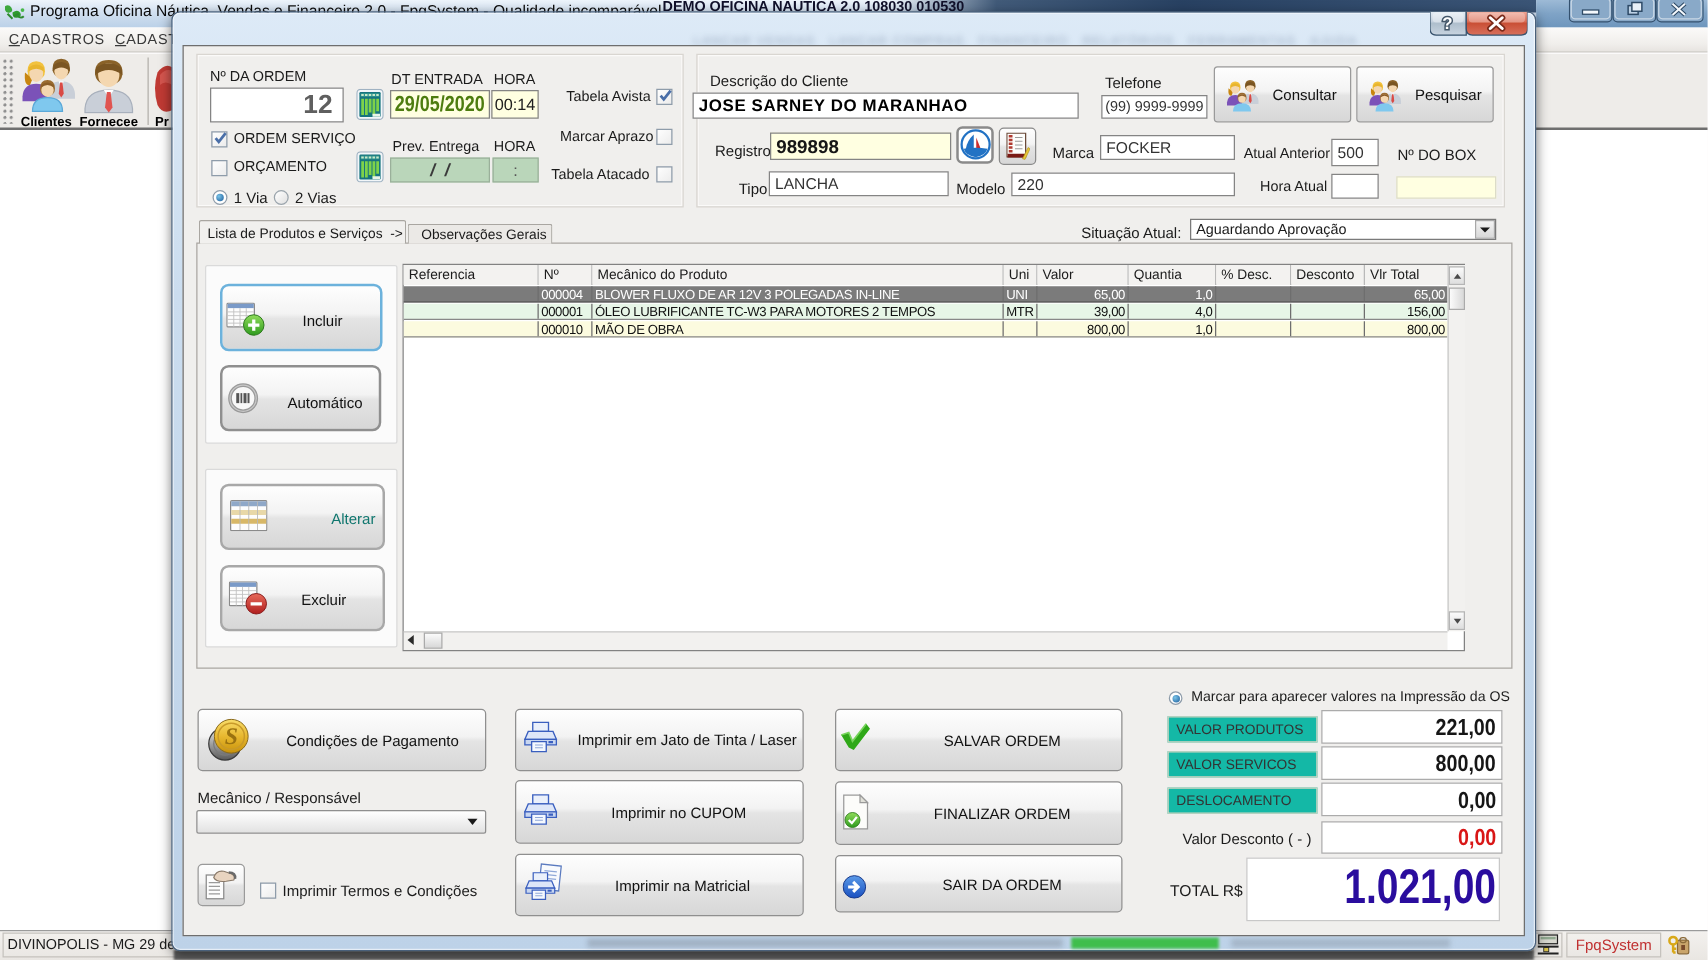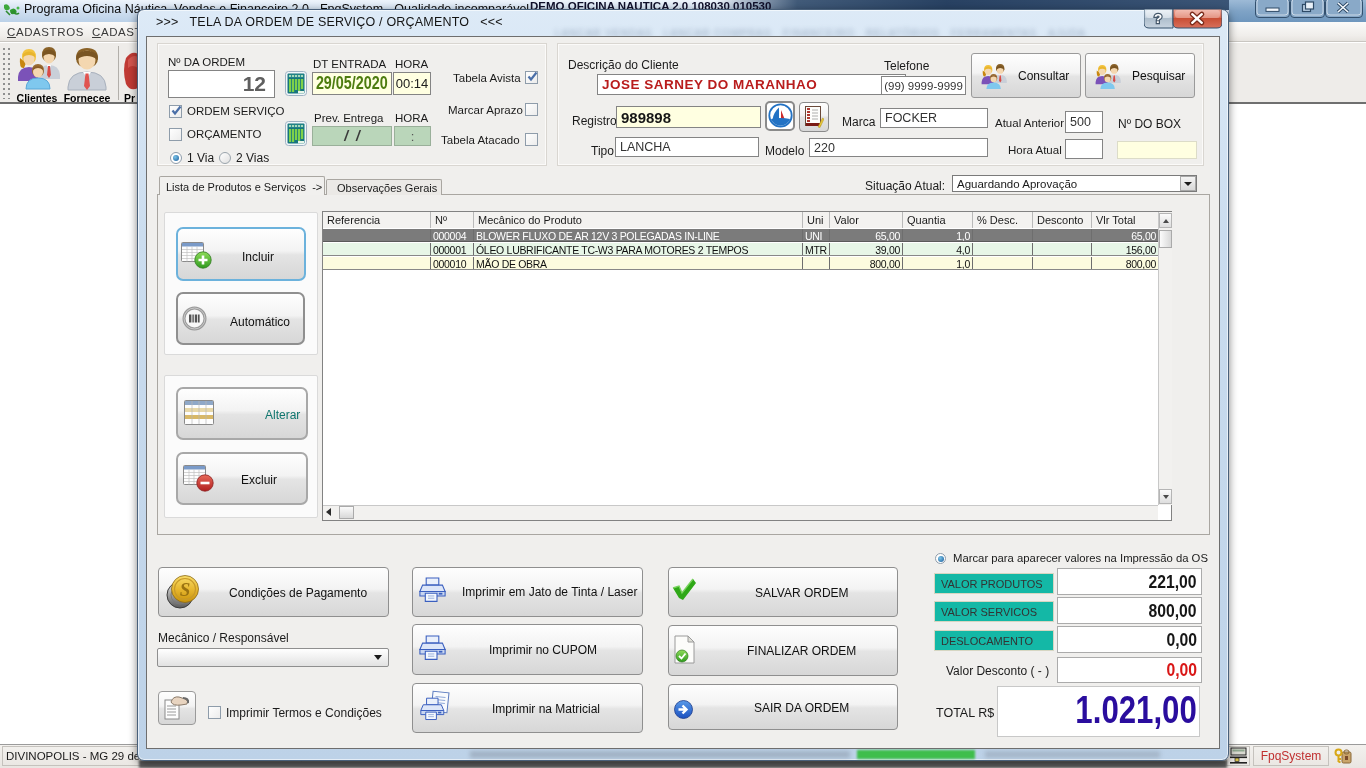--- a/index.html
+++ b/index.html
@@ -144,21 +144,20 @@
   <div class="abs" style="left:139px;top:760px;width:1088px;height:8px;background:#606060;filter:blur(1px);"></div>
 
   <div class="abs" id="dialog" style="left:137px;top:9px;width:1092px;height:752px;border-radius:7px;
      background:linear-gradient(180deg,#DDEAF7 0%,#CBDDEF 30%,#BDD2E8 100%);
      border:1px solid #49607A; box-shadow:0 3px 9px rgba(0,0,0,0.5), inset 0 0 0 1px rgba(255,255,255,0.6);">
   </div>
 
   <div class="abs" style="left:555px;top:28px;width:610px;height:9px;filter:blur(2.6px);opacity:0.42;
     color:#3A5070;font-size:10px;white-space:nowrap;letter-spacing:1px;">LANÇAR VENDAS&nbsp;&nbsp;&nbsp;LANÇAR COMPRAS&nbsp;&nbsp;&nbsp;FINANCEIRO&nbsp;&nbsp;&nbsp;RELATÓRIOS&nbsp;&nbsp;&nbsp;FERRAMENTAS&nbsp;&nbsp;&nbsp;AJUDA</div>
 
-  <div class="abs" style="left:156px;top:15px;font-size:12.5px;color:#141414;white-space:nowrap;letter-spacing:0.2px;">&gt;&gt;&gt;&nbsp;&nbsp;&nbsp;TELA DA ORDEM DE SERVIÇO / ORÇAMENTO&nbsp;&nbsp;&nbsp;&lt;&lt;&lt;</div>
 
   <svg class="abs" style="left:1144px;top:9px;" width="78" height="20" viewBox="0 0 78 20">
     <path d="M0 0 L29 0 L29 19 Q29 19 24 19 L5 19 Q0 19 0 14 Z" fill="url(#hg)" stroke="#35506B"></path>
     <path d="M29 0 L78 0 L78 14 Q78 19 73 19 L34 19 Q29 19 29 14 Z" fill="url(#rg)" stroke="#35506B"></path>
     <defs>
       <linearGradient id="hg" x1="0" y1="0" x2="0" y2="1">
         <stop offset="0" stop-color="#E6EEF5"></stop>
           <stop offset="0.45" stop-color="#C2CFDC"></stop>
         <stop offset="0.5" stop-color="#AEBECC"></stop>
           <stop offset="1" stop-color="#C8D4E0"></stop>
@@ -263,22 +262,22 @@
   <div class="cb" style="left:525px;top:71px;"></div>
   <svg class="abs" style="left:526px;top:70px;" width="13" height="13" viewBox="0 0 13 13">
       <path d="M2.5 6.5 L5 9.5 L10.5 2.5" stroke="#4A6FA8" stroke-width="2.2" fill="none"></path>
     </svg>
   <div class="lbl" style="left:448px;top:105px;font-size:11.5px;">Marcar Aprazo</div>
   <div class="cb" style="left:525px;top:103px;"></div>
   <div class="lbl" style="left:441px;top:135px;font-size:11.5px;">Tabela Atacado</div>
   <div class="cb" style="left:525px;top:133px;"></div>
 
   <div class="lbl" style="left:568px;top:59px;font-size:12px;">Descrição do Cliente</div>
-  <div class="inp" style="left:597px;top:74px;width:309px;height:21px;font-size:13.5px;font-weight:bold;
-    color:#b91c1c;letter-spacing:0.5px;">JOSE SARNEY DO MARANHAO</div>
+  <div class="inp" style="left:554px;top:74px;width:309px;height:21px;font-size:13.5px;font-weight:bold;
+    color:#000000;letter-spacing:0.5px;">JOSE SARNEY DO MARANHAO</div>
   <div class="lbl" style="left:884px;top:60px;font-size:12px;">Telefone</div>
   <div class="inp" style="left:881px;top:76px;width:85px;height:19px;font-size:11.5px;color:#333;padding:0 2px;justify-content:center;">(99) 9999-9999</div>
 
   <div class="btn" style="left:971px;top:53px;width:110px;height:45px;border-radius:3px;border-color:#9A9A9A;"></div>
   <svg class="abs" style="left:978px;top:62px;" width="30" height="29" viewBox="0 0 50 46">
     <use href="#ppl"></use>
   </svg>
   <div class="abs" style="left:1018px;top:69px;font-size:12px;color:#111;">Consultar</div>
   <div class="btn" style="left:1085px;top:53px;width:110px;height:45px;border-radius:3px;border-color:#9A9A9A;"></div>
   <svg class="abs" style="left:1092px;top:62px;" width="30" height="29" viewBox="0 0 50 46">

